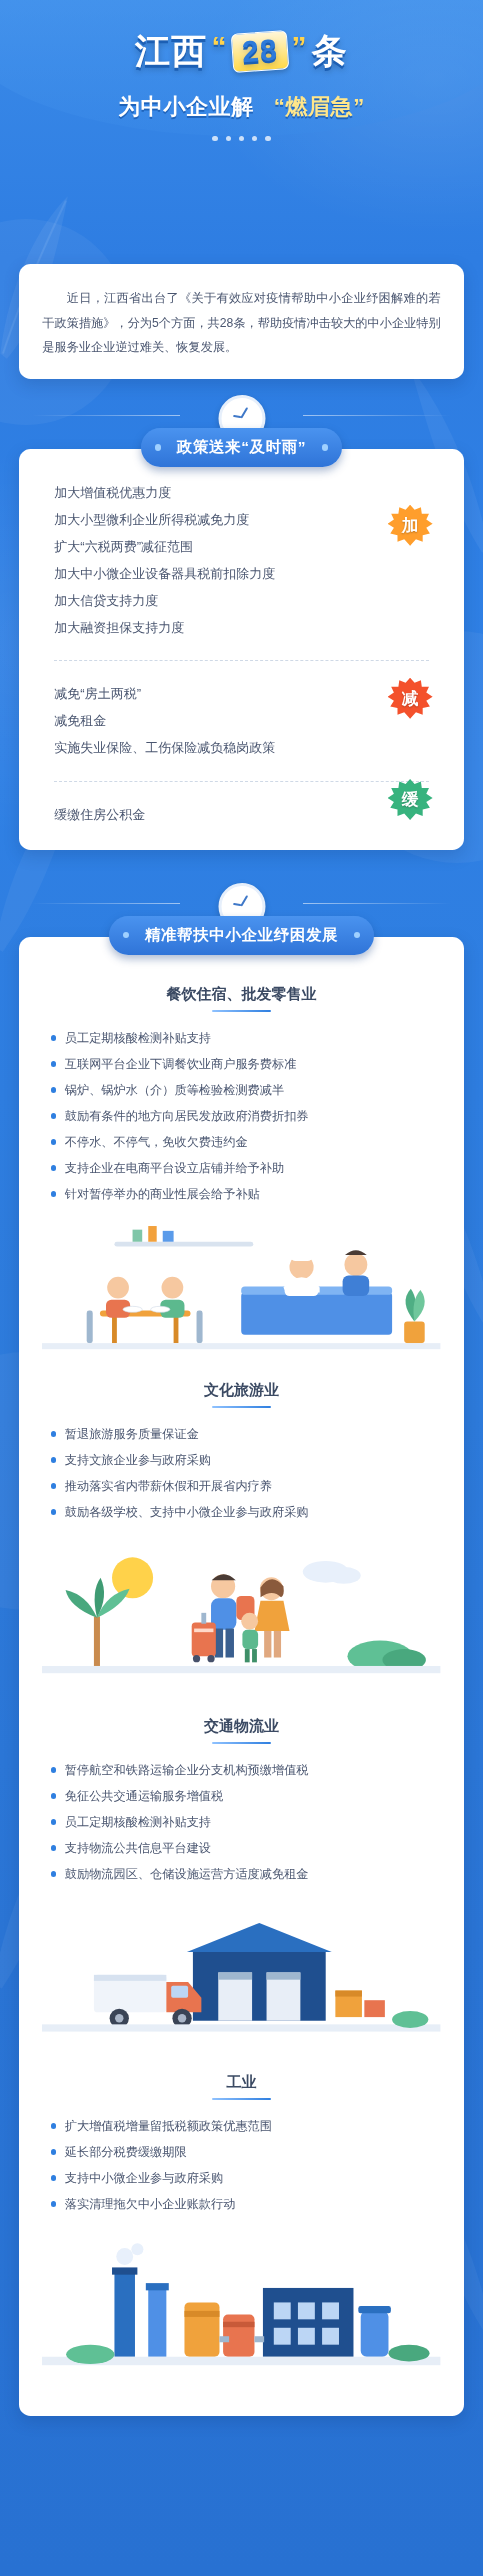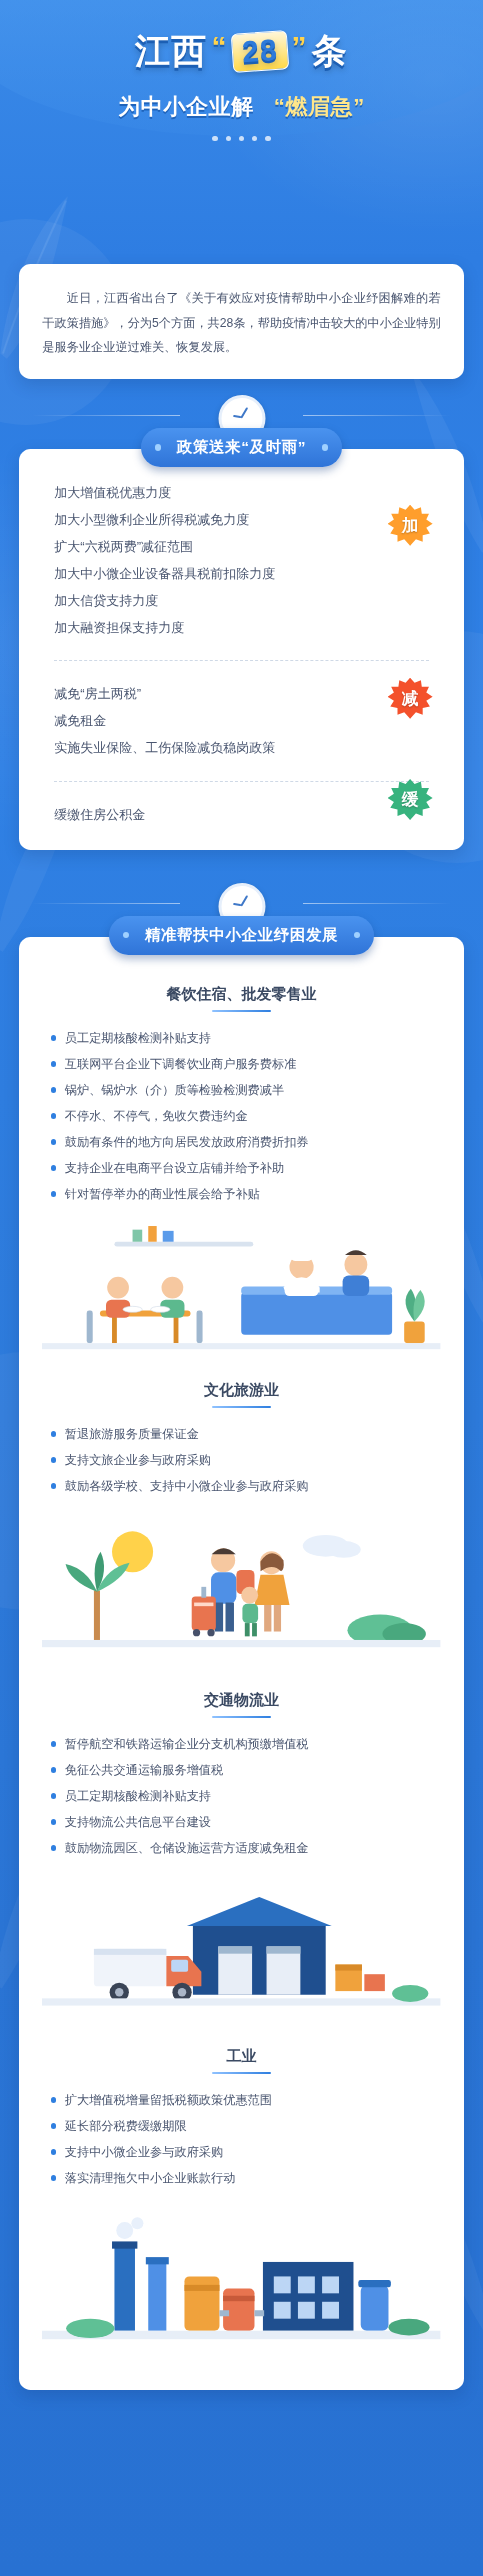--- a/index.html
+++ b/index.html
@@ -277,22 +277,22 @@
   <div class="card" style="margin-top:-18px;padding:26px 0 23px;">
 
     <div class="sub-title">
       <span>餐饮住宿、批发零售业</span>
       <span class="bar"></span>
     </div>
     <div class="bullets">
       <div class="bullet">员工定期核酸检测补贴支持</div>
       <div class="bullet">互联网平台企业下调餐饮业商户服务费标准</div>
       <div class="bullet">锅炉、锅炉水（介）质等检验检测费减半</div>
+      <div class="bullet">鼓励有条件的地方向居民发放政府消费折扣券</div>
       <div class="bullet">不停水、不停气，免收欠费违约金</div>
-      <div class="bullet">鼓励有条件的地方向居民发放政府消费折扣券</div>
       <div class="bullet">支持企业在电商平台设立店铺并给予补助</div>
       <div class="bullet">针对暂停举办的商业性展会给予补贴</div>
     </div>
     <div class="illus">
       <svg viewBox="0 0 660 230" role="img" aria-label="restaurant scene">
         <rect x="0" y="0" width="660" height="230" fill="#ffffff"></rect>
 
         <rect x="120" y="36" width="230" height="8" rx="4" fill="#d9e3ef"></rect>
         <rect x="150" y="16" width="16" height="20" fill="#7fc6a8"></rect>
         <rect x="176" y="10" width="14" height="26" fill="#f2a13c"></rect>
@@ -332,20 +332,21 @@
       </svg>
     </div>
 
     <div class="sub-title">
       <span>文化旅游业</span>
       <span class="bar"></span>
     </div>
     <div class="bullets">
       <div class="bullet">暂退旅游服务质量保证金</div>
       <div class="bullet">支持文旅企业参与政府采购</div>
+      <div class="bullet">推动落实省内带薪休假和开展省内疗养</div>
       <div class="bullet">鼓励各级学校、支持中小微企业参与政府采购</div>
     </div>
     <div class="illus">
       <svg viewBox="0 0 660 260" role="img" aria-label="family travel scene">
         <rect x="0" y="0" width="660" height="260" fill="#ffffff"></rect>
 
         <circle cx="150" cy="66" r="34" fill="#ffd24a"></circle>
 
         <ellipse cx="470" cy="56" rx="38" ry="18" fill="#e8f0fb"></ellipse>
         <ellipse cx="500" cy="62" rx="28" ry="14" fill="#e8f0fb"></ellipse>

